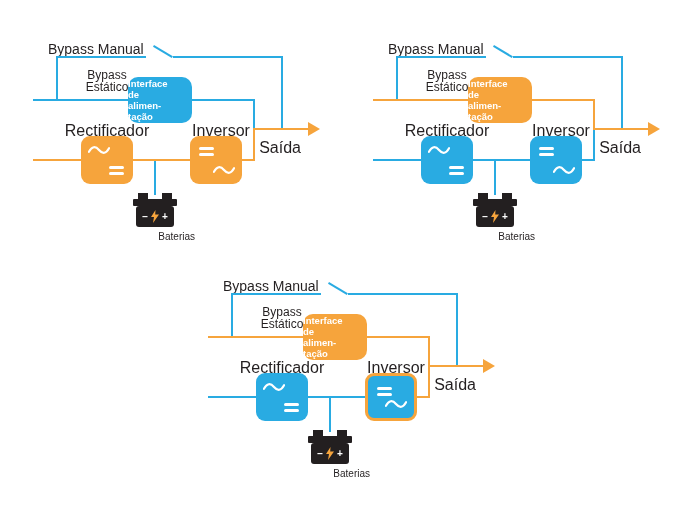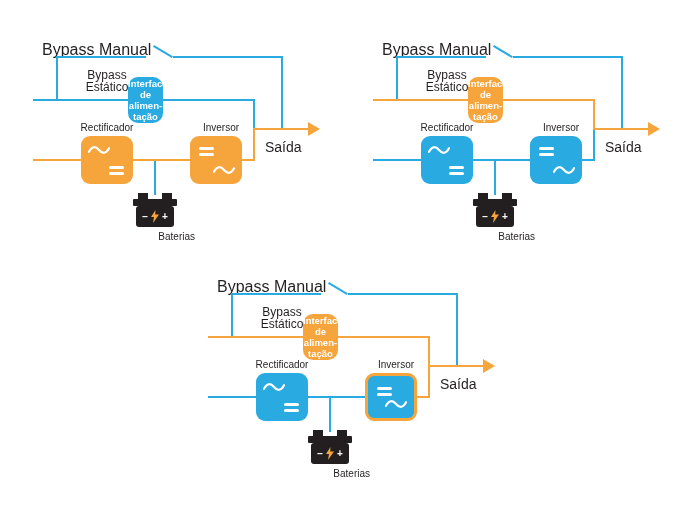--- a/index.html
+++ b/index.html
@@ -16,52 +16,52 @@
   }
   .diagram{position:absolute;width:300px;height:215px}
   .d1{left:25px;top:35px}
   .d2{left:365px;top:35px}
   .d3{left:200px;top:272px}
 
   .line{position:absolute;background:var(--cyan)}
   .h{height:2px}
   .v{width:2px}
 
-  .manual-lbl{position:absolute;left:17px;top:6px;font-size:16px;white-space:nowrap}
+  .manual-lbl{position:absolute;left:23px;top:6px;font-size:14px;white-space:nowrap}
   .manual-left{left:32px;top:21px;width:89px}
   .blade{left:129px;top:10px;width:22px;height:2px;transform:rotate(31deg);transform-origin:left top}
   .manual-right{left:148px;top:21px;width:109px}
   .manual-conn{left:31px;top:21px;height:45px}
   .manual-desc{left:256px;top:21px;height:73px}
 
   .estatico{left:8px;top:64px;width:221px}
   .estatico-desc{left:228px;top:64px;height:30px}
   .estatico-lbl{position:absolute;left:50px;top:34px;width:64px;text-align:center;font-size:12px;line-height:12px}
 
-  .ifc-box{position:absolute;left:103px;top:42px;width:35px;height:46px;border-radius:10px;
-    color:#fff;font-size:9.5px;font-weight:bold;text-align:center;line-height:11px;
+  .ifc-box{position:absolute;left:103px;top:42px;width:64px;height:46px;border-radius:10px;
+    color:#fff;font-size:9.5px;font-weight:bold;text-align:left;line-height:11px;
     padding-top:1px;box-sizing:border-box;z-index:2}
 
-  .blk-lbl{position:absolute;width:92px;text-align:center;font-size:10px;top:87px;white-space:nowrap}
+  .blk-lbl{position:absolute;width:92px;text-align:center;font-size:16px;top:87px;white-space:nowrap}
   .rect-lbl{left:36px}
   .inv-lbl{left:150px}
 
   .box{position:absolute;width:52px;height:48px;border-radius:9px;top:101px;z-index:2;box-sizing:border-box}
   .rect-box{left:56px}
   .inv-box{left:165px}
 
   .input{left:8px;top:124px;width:48px}
   .midbus{left:108px;top:124px;width:57px}
   .out-h{left:217px;top:124px;width:13px}
   .out-v{left:228px;top:93px;height:33px}
   .arrow-line{left:228px;top:93px;width:56px;background:var(--orange)}
   .arrow-head{position:absolute;left:283px;top:87px;width:0;height:0;
     border-top:7px solid transparent;border-bottom:7px solid transparent;
     border-left:12px solid var(--orange)}
-  .saida-lbl{position:absolute;left:240px;top:104px;width:46px;text-align:left;font-size:14px}
+  .saida-lbl{position:absolute;left:230px;top:104px;width:46px;text-align:right;font-size:16px}
 
   .batt-drop{left:129px;top:126px;height:34px}
   .tab{position:absolute;width:10px;height:6px;background:var(--ink);top:158px}
   .tab1{left:113px}
   .tab2{left:137px}
   .lid{position:absolute;left:108px;top:164px;width:44px;height:7px;background:var(--ink);border-radius:1px}
   .bbody{position:absolute;left:111px;top:171px;width:38px;height:21px;background:var(--ink);
     border-radius:3px;display:flex;align-items:center;justify-content:center;gap:3px}
   .bm,.bp{color:#fff;font-weight:bold;font-size:10px;line-height:1}
   .batt-lbl{position:absolute;left:90px;top:196px;width:80px;text-align:right;font-size:10px}

